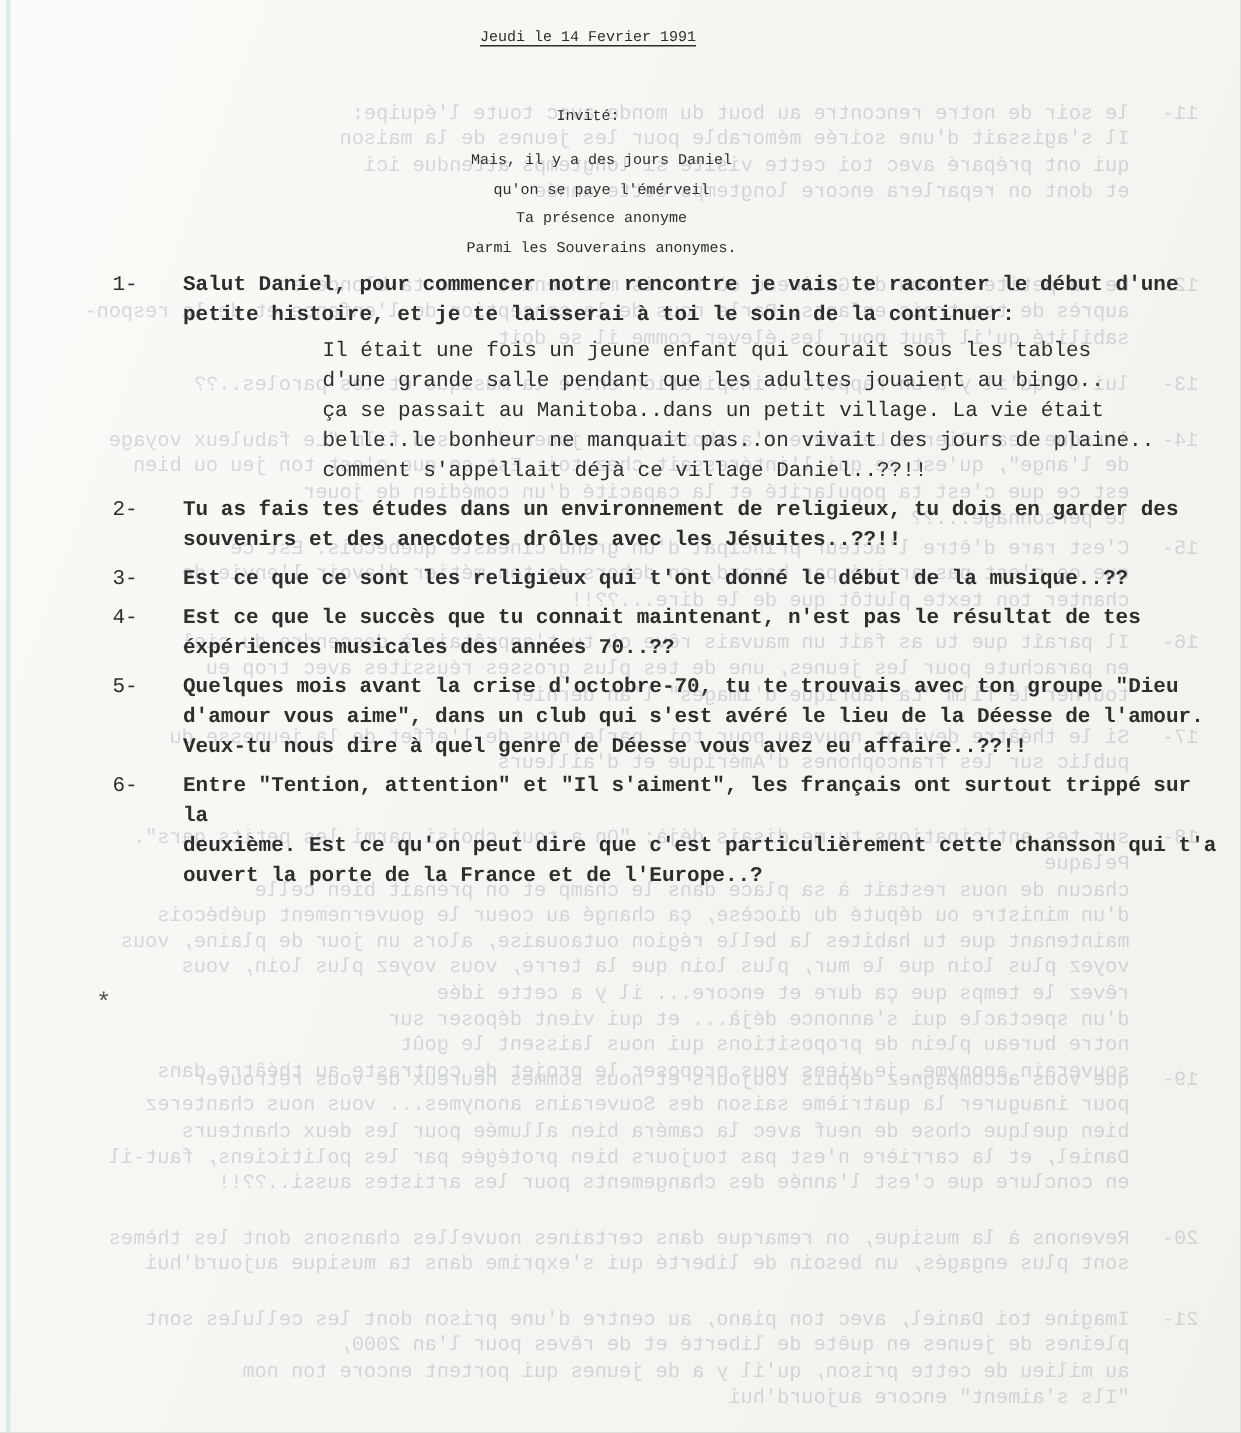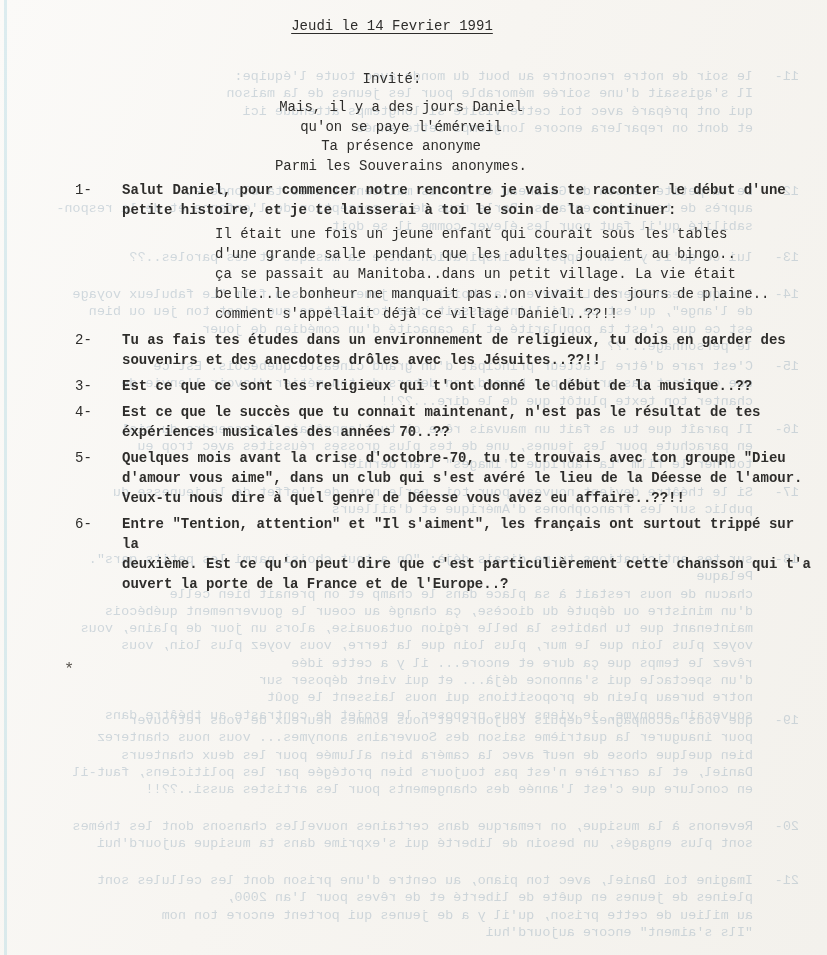--- a/index.html
+++ b/index.html
@@ -27,21 +27,21 @@
   
   .front{position:relative;z-index:2;}
 
   .masthead{position:relative;height:184px;}
   .bar-a{position:absolute;left:297px;top:5px;width:266px;height:11px;background:#1a1918;}
   .rule-a{position:absolute;left:80px;top:15px;width:690px;height:4px;background:#272625;}
   .title-svg{position:absolute;left:76px;top:48px;}
   .rule-b{position:absolute;left:52px;top:176px;width:714px;height:4px;background:#272625;}
   .bar-b{position:absolute;left:188px;top:173px;width:166px;height:9px;background:#171615;}
 
-  .top-col{width:784px;text-align:center;font-size:14px;}
+  .top-col{width:784px;text-align:center;font-size:10px;}
   .date{margin-top:16px;line-height:20px;}
   .invite{margin-top:33px;line-height:20px;}
   .guest{margin-top:5px;line-height:20px;letter-spacing:.08em;}
   .u{text-decoration:underline;text-decoration-thickness:1px;text-underline-offset:3px;}
   .poem1{margin-top:30px;line-height:19px;white-space:pre-line;}
   .poem2{margin-top:9px;line-height:19.5px;white-space:pre-line;padding-left:18px;}
 
   .questions{margin-top:4px;font-size:14px;}
   .q-item{margin:0 0 6px 75px;line-height:20px;}
   .q-row{display:flex;}

